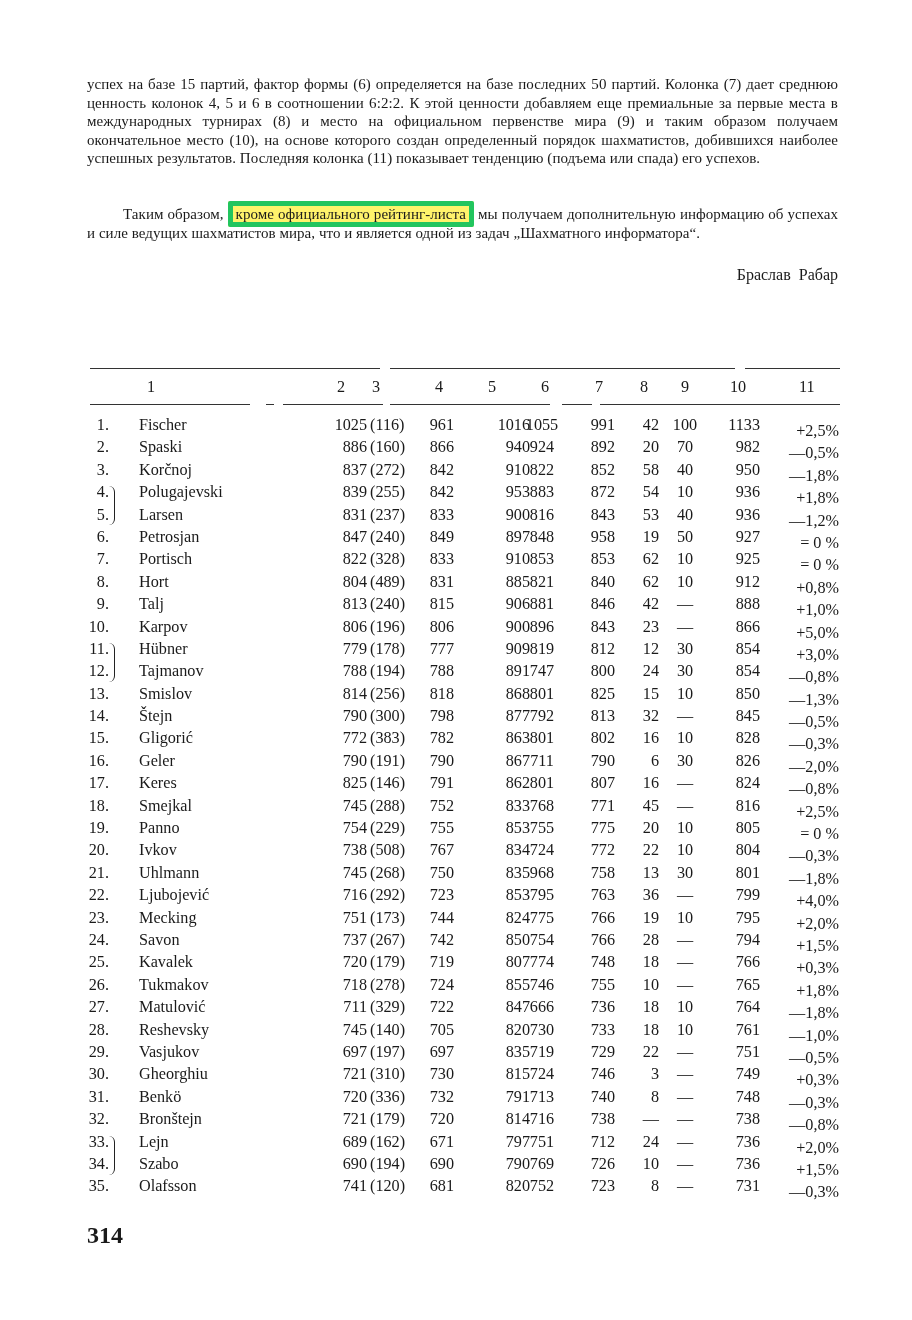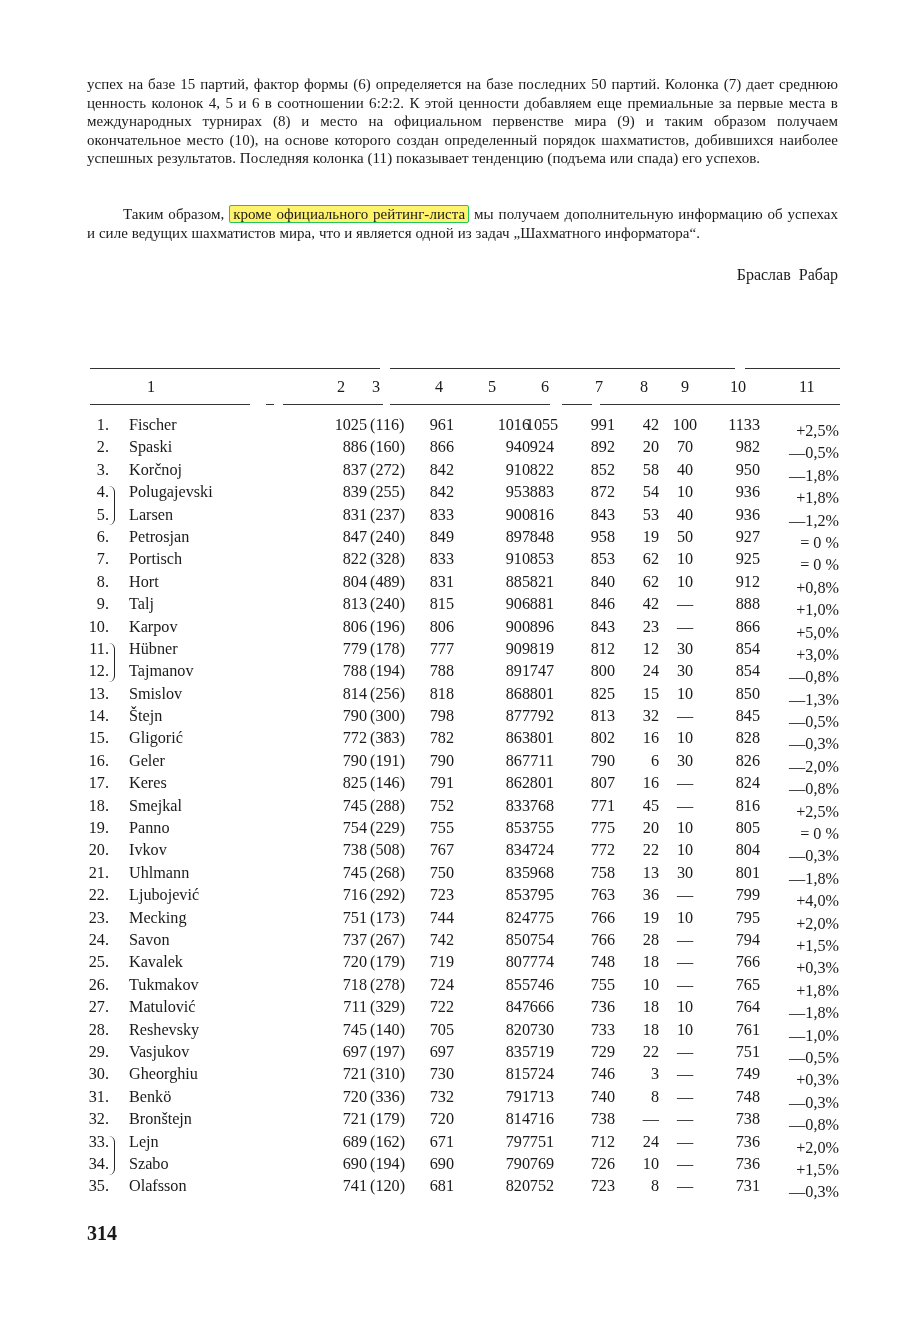--- a/index.html
+++ b/index.html
@@ -9,53 +9,53 @@
     color: #1a1a1a;
   }
   .para {
     position: absolute; left: 87px; width: 751px;
     font-size: 15px; line-height: 18.6px; text-align: justify;
     letter-spacing: 0.05px;
   }
   #p1 { top: 75px; }
   #p2 { top: 205px; text-indent: 36px; }
   .hl {
-    background: #fff36b; border: 1px solid #22c55e; border-radius: 2px;
+    background: #fff36b; border: 5px solid #22c55e; border-radius: 2px;
     padding: 0 3px;
   }
   .signature {
     position: absolute; right: 74px; top: 266px; font-size: 16px; word-spacing: 4px;
   }
   .rule { position: absolute; height: 0; border-top: 1.4px solid #333; }
   .table {
     position: absolute; left: 87px; top: 375px; width: 755px;
     font-size: 16.2px;
   }
   .hdr { position: relative; height: 30px; }
   .hdr span { position: absolute; top: 3px; }
   .row { position: relative; height: 22.4px; white-space: nowrap; }
   .row span { position: absolute; top: 0; }
   .c-rank { left: 0; width: 22px; text-align: right; }
-  .c-name { left: 42px; }
+  .c-name { left: 52px; }
   .c-2 { left: 220px; width: 60px; text-align: right; }
   .c-3 { left: 283px; width: 40px; text-align: left; }
   .c-4 { left: 325px; width: 42px; text-align: right; }
   .c-5 { left: 395px; width: 48px; text-align: right; }
   .c-6 { left: 430px; width: 50px; text-align: center; }
   .c-7 { left: 484px; width: 44px; text-align: right; }
   .c-8 { left: 537px; width: 35px; text-align: right; }
   .c-9 { left: 577px; width: 42px; text-align: center; }
   .c-10 { left: 625px; width: 48px; text-align: right; }
   .c-11 { left: 680px; width: 72px; text-align: right; margin-top: 6px; }
   .brace {
     position: absolute; left: 22px; width: 5px; border-right: 1.5px solid #222;
     border-radius: 0 6px 6px 0;
   }
   .page-num {
-    position: absolute; left: 87px; top: 1222px; font-size: 20px; font-weight: bold;
+    position: absolute; left: 87px; top: 1222px; font-size: 24px; font-weight: bold;
   }
 </style>
 </head>
 <body>
 
 <div id="p1" class="para">успех на базе 15 партий, фактор формы (6) определяется на базе последних 50 партий. Колонка (7) дает среднюю ценность колонок 4, 5 и 6 в соотношении 6:2:2. К этой ценности добавляем еще премиальные за первые места в международных турнирах (8) и место на официальном первенстве мира (9) и таким образом получаем окончательное место (10), на основе которого создан определенный порядок шахматистов, добившихся наиболее успешных результатов. Последняя колонка (11) показывает тенденцию (подъема или спада) его успехов.</div>
 
 <div id="p2" class="para"><span>Таким образом, </span><span class="hl">кроме официального рейтинг-листа</span><span> мы получаем дополнительную информацию об успехах и силе ведущих шахматистов мира, что и является одной из задач „Шахматного информатора“.</span></div>
 
 <div class="signature">Браслав Рабар</div>

